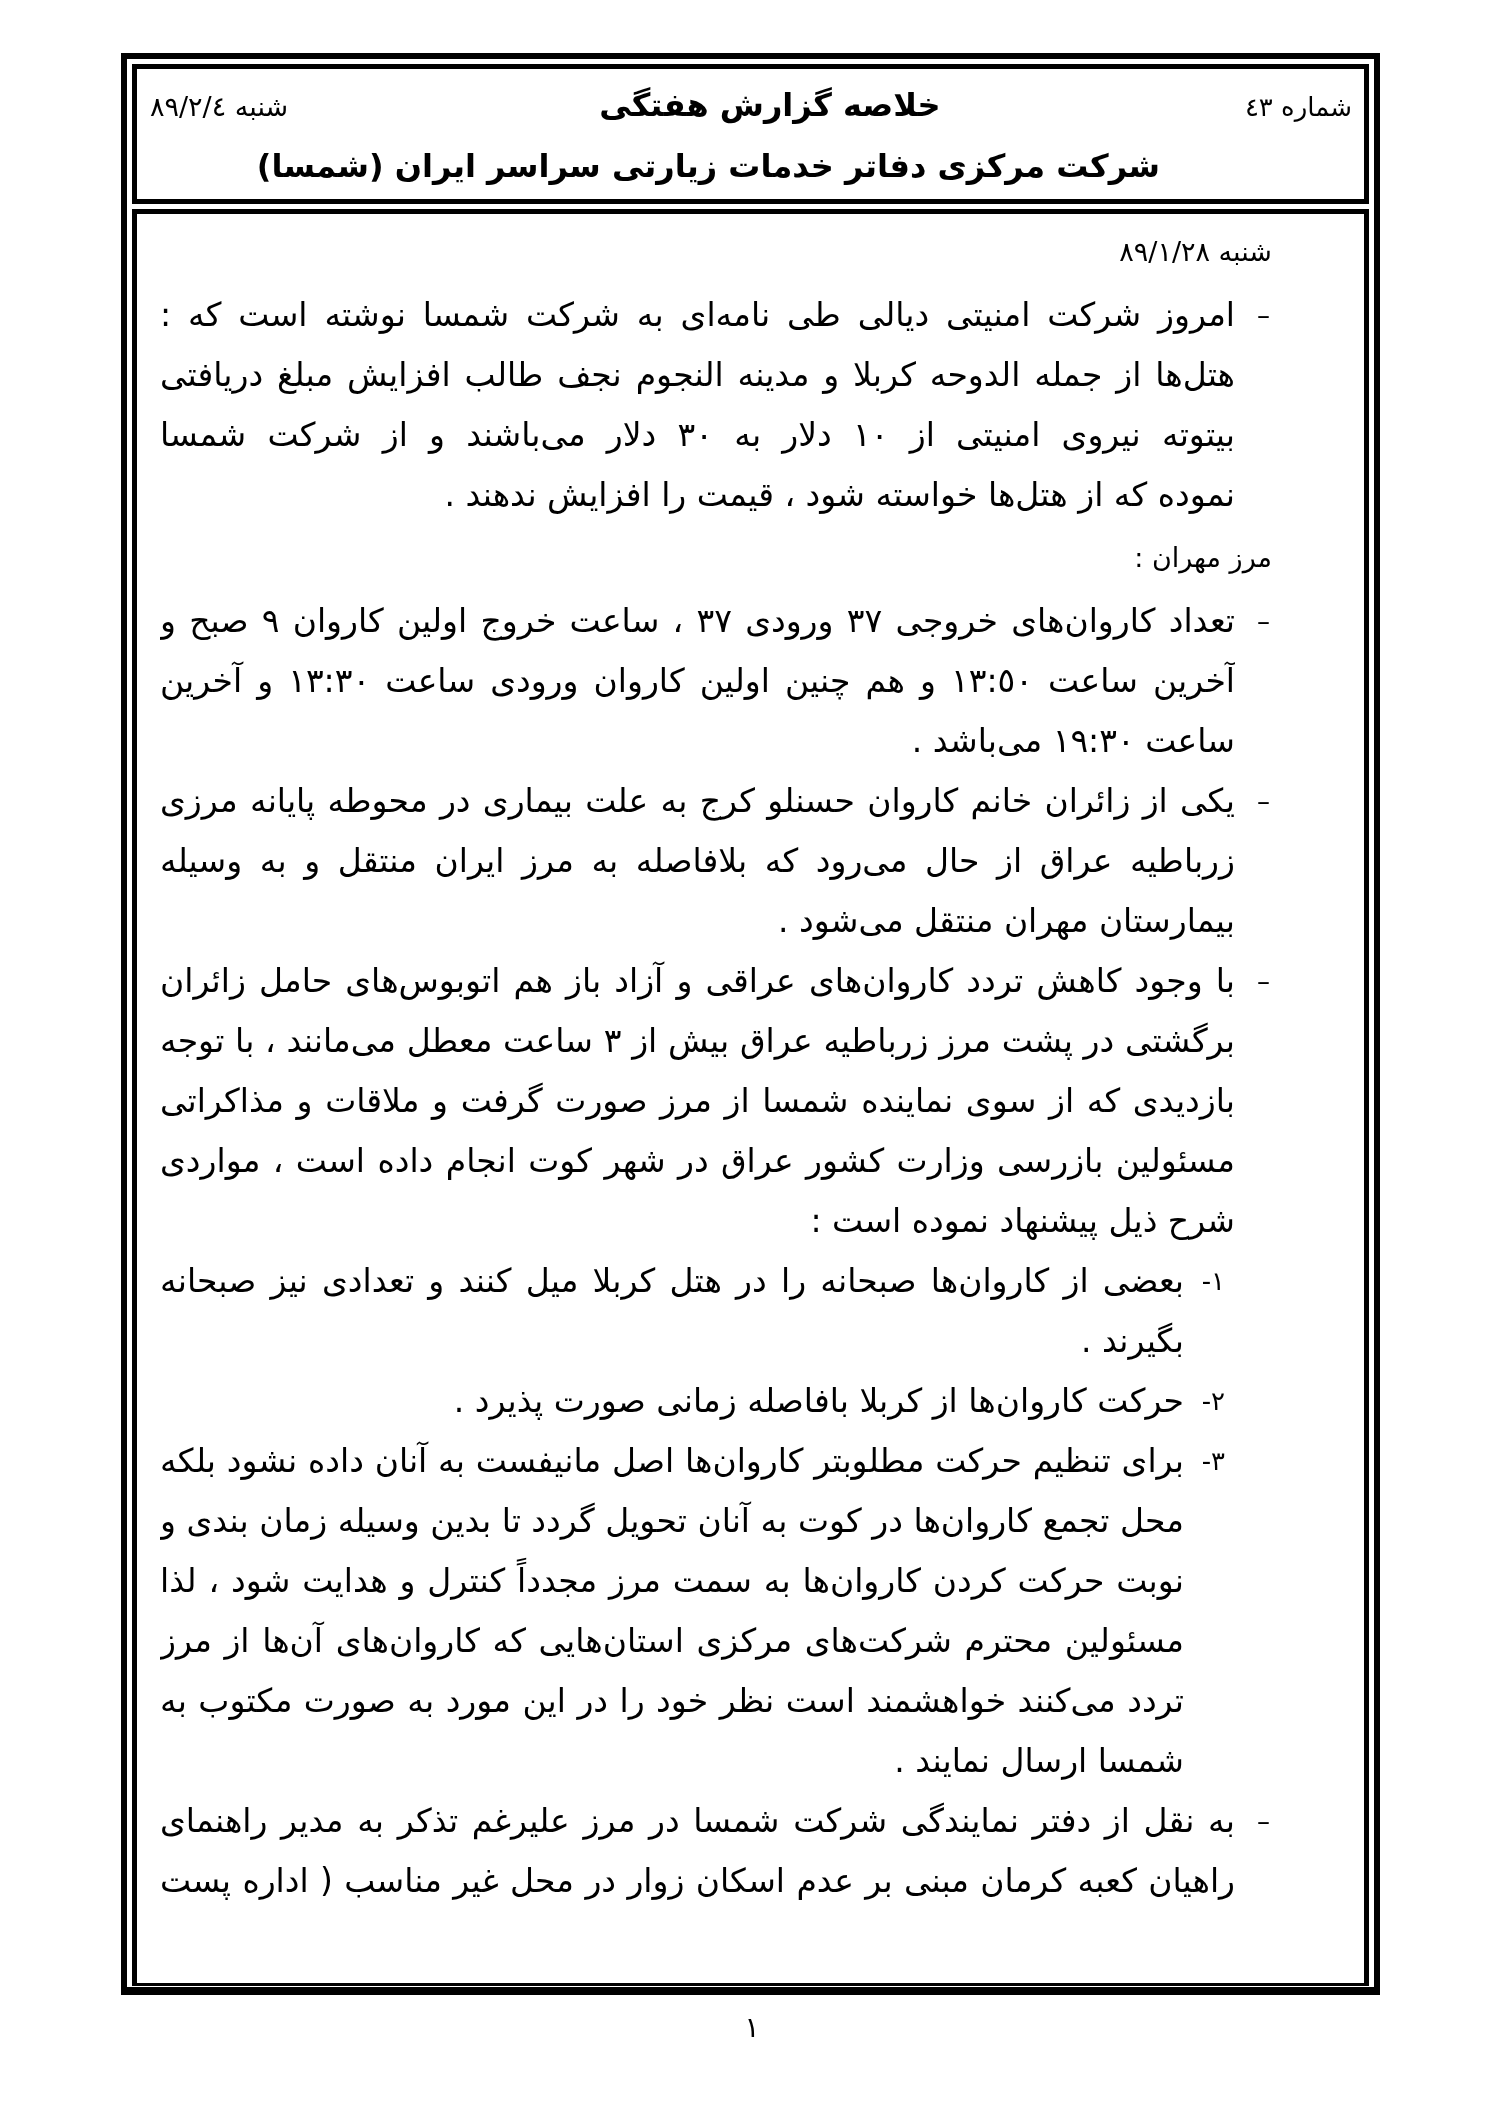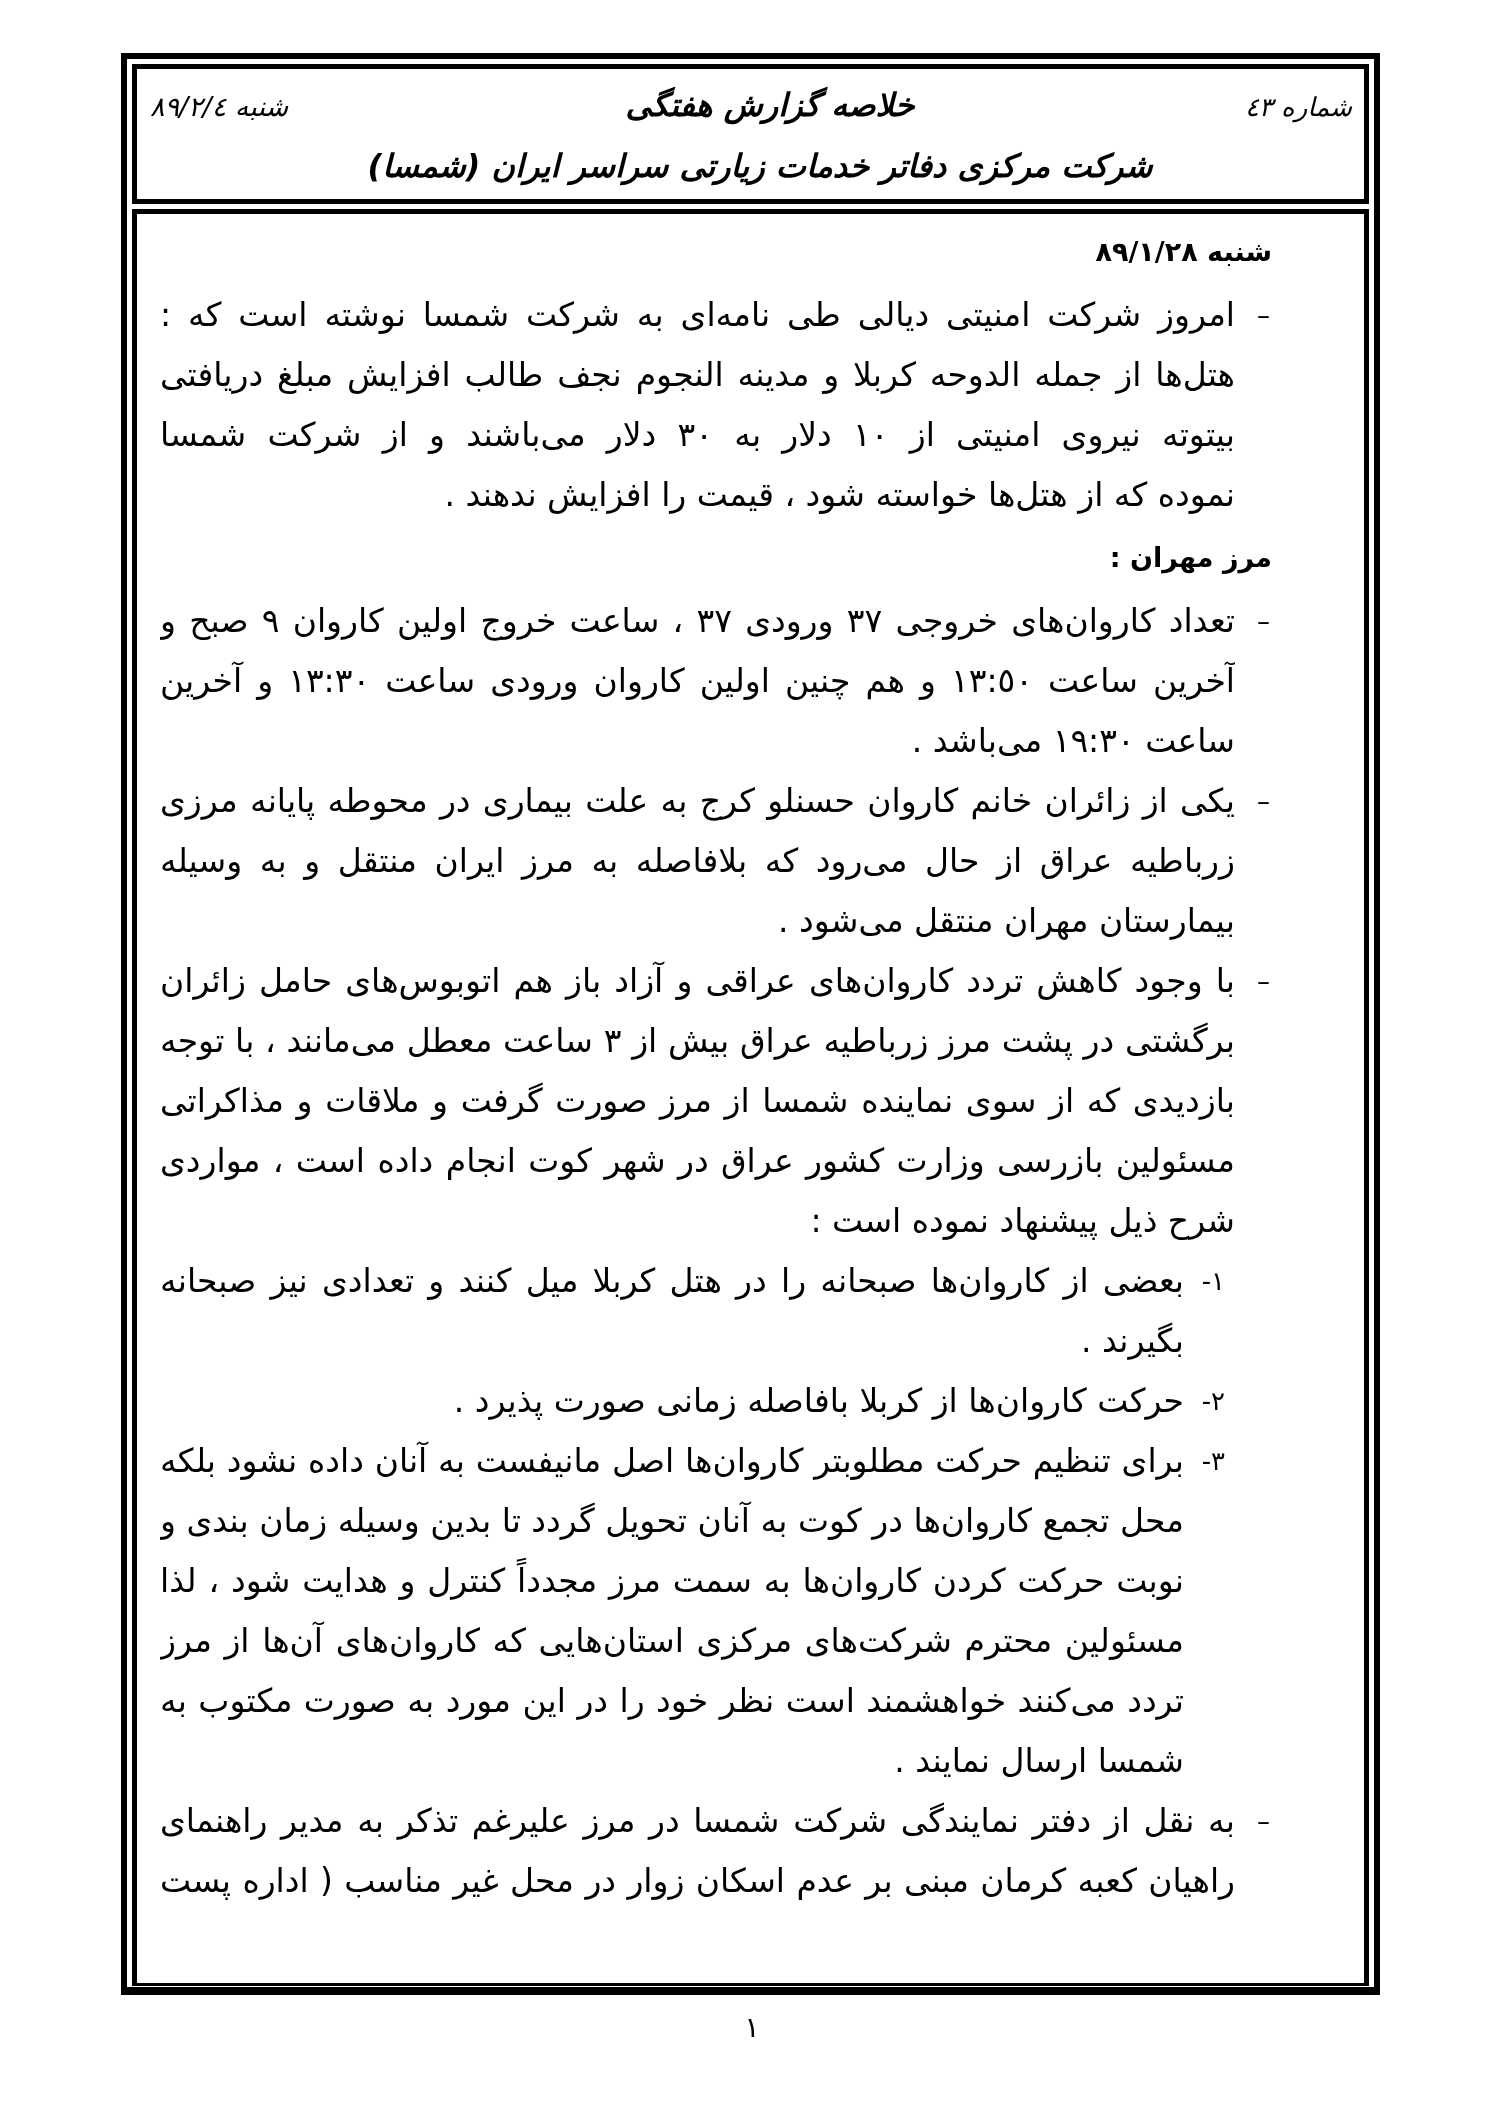--- a/index.html
+++ b/index.html
@@ -5,28 +5,28 @@
   html, body { margin: 0; padding: 0; background: #ffffff; }
   body { width: 1500px; height: 2120px; position: relative; overflow: hidden; color: #000000;
          font-family: "DejaVu Sans", sans-serif; }
   .frame-outer { position: absolute; left: 121px; top: 53px; width: 1247px; height: 1928px;
                  border-style: solid; border-color: #000; border-width: 6px 6px 8px 6px; }
   .frame-header { position: absolute; left: 132px; top: 64px; width: 1227px; height: 130px;
                   border: 5px solid #000; }
   .frame-body { position: absolute; left: 132px; top: 209px; width: 1227px; height: 1769px;
                 border-style: solid; border-color: #000; border-width: 5px 5px 3px 5px; }
 
-  .hdr { position: absolute; direction: rtl; white-space: nowrap; line-height: 40px; font-style: italic; }
+  .hdr { position: absolute; direction: rtl; white-space: nowrap; line-height: 40px; }
   .hdr-number { right: 148px; top: 87px; font-size: 26px; }
   .hdr-date { left: 150px; top: 87px; font-size: 27px; }
   .hdr-title { left: 520px; width: 500px; top: 85px; text-align: center; font-size: 32px; font-weight: bold; }
   .hdr-subtitle { left: 360px; width: 800px; top: 146px; text-align: center; font-size: 32px; font-weight: bold; }
 
   .content { position: absolute; left: 160px; top: 219px; width: 1112px; direction: rtl; }
-  .heading { height: 66px; line-height: 66px; font-size: 27px; font-weight: bold; white-space: nowrap; }
+  .heading { height: 66px; line-height: 66px; font-size: 27px; font-weight: normal; white-space: nowrap; }
   .heading.indented { padding-right: 43px; }
   .block { position: relative; }
   .block.bullet { padding-right: 37px; }
   .block.numbered { padding-right: 88px; }
   .marker { position: absolute; top: 0; line-height: 60px; font-size: 26px; white-space: nowrap; }
   .bullet .marker { right: 2px; }
   .numbered .marker { right: 47px; }
   .ln { height: 60px; line-height: 60px; font-size: 33px; white-space: normal; overflow: hidden; }
   .ln.j { text-align: justify; text-align-last: justify; }
   .ln.r { text-align: right; text-align-last: right; }

